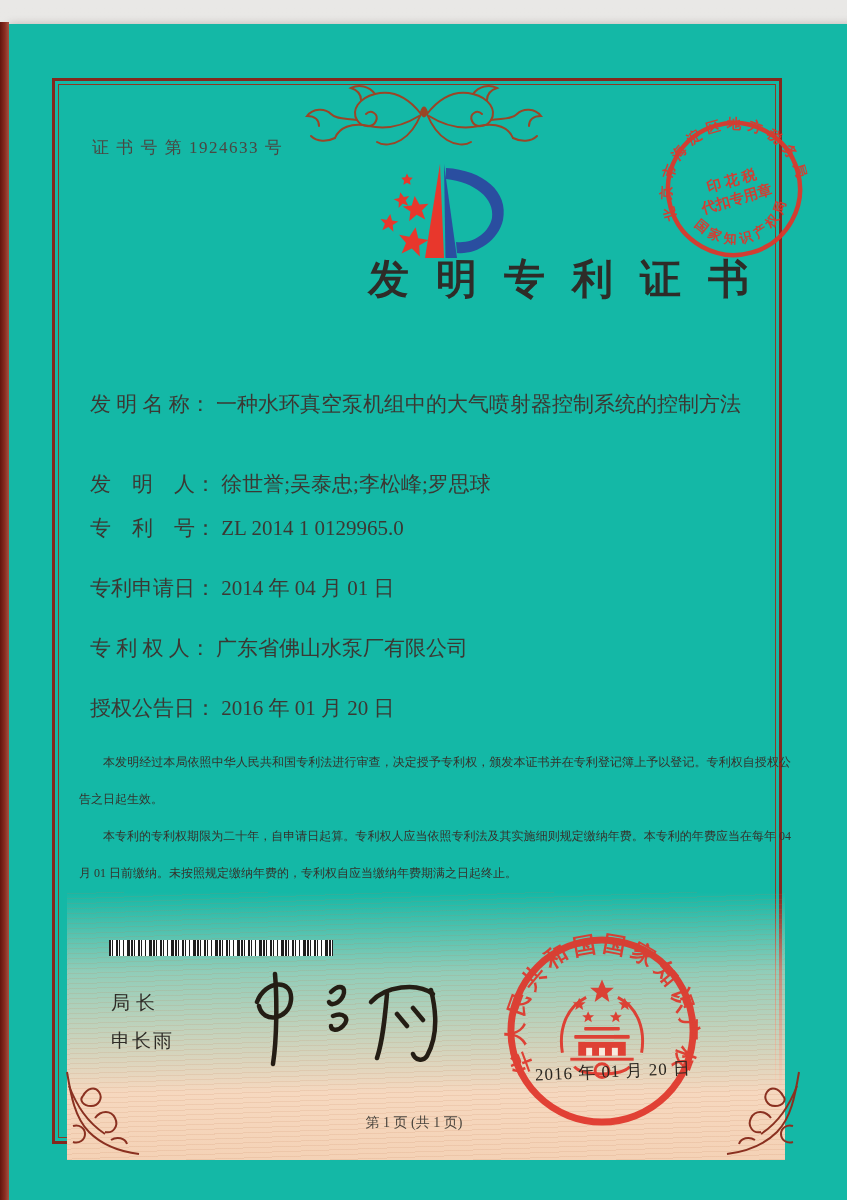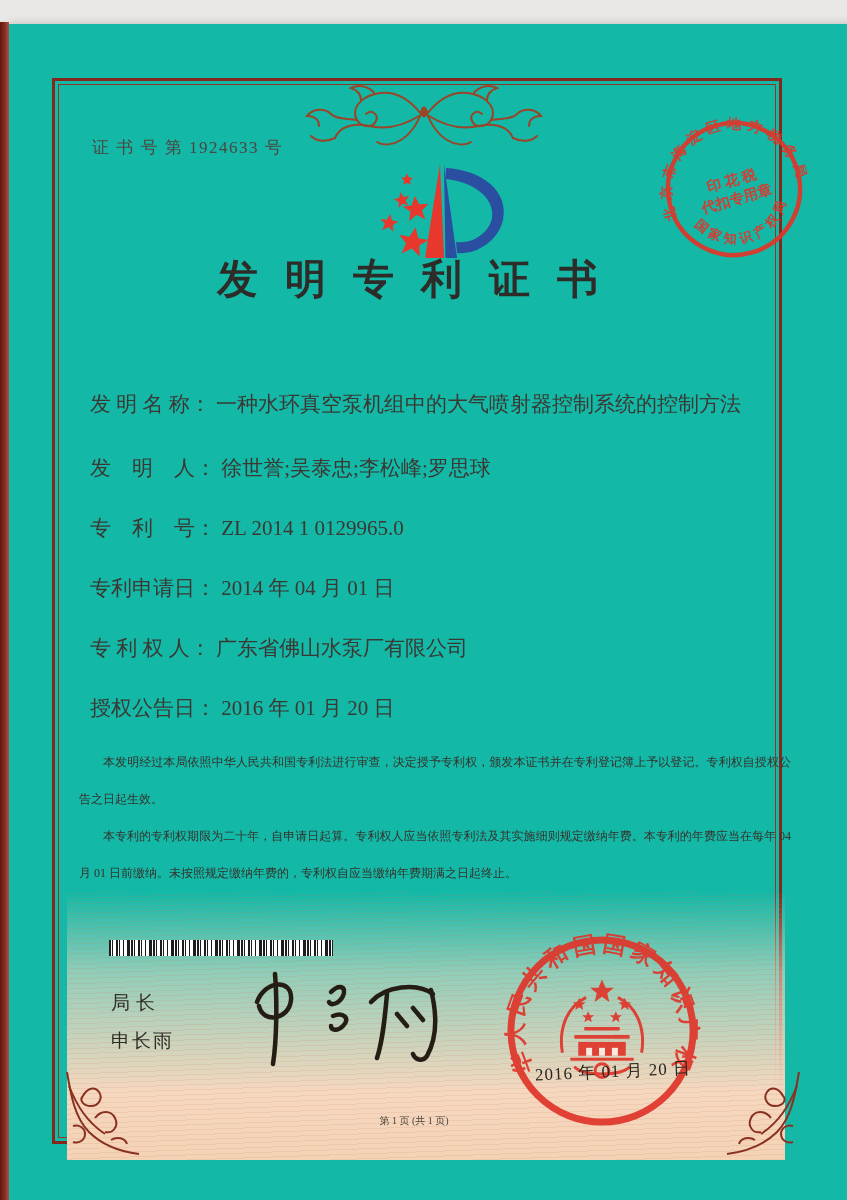--- a/index.html
+++ b/index.html
@@ -10,21 +10,21 @@
   }
   .spine{position:absolute;left:0;top:22px;width:9px;height:1178px;
     background:linear-gradient(90deg,#621710 0%,#8d2e22 55%,#b05a48 100%);}
   .paper{position:absolute;left:9px;top:24px;width:828px;height:1176px;
     background:#14b8a6;box-shadow:0 0 8px rgba(60,40,30,.25);padding-left:29px;}
   .frame{position:absolute;left:43px;top:54px;width:724px;height:1060px;
     border:3px solid #84281d;}
   .frame::after{content:"";position:absolute;inset:3px;border:1px solid #8d3a24;}
   .abs{position:absolute;}
   .cert-no{left:83px;top:112px;font-size:17px;color:#4a4742;letter-spacing:1.5px;white-space:pre;}
-  .title{left:43px;top:228px;width:724px;text-align:center;font-size:41px;font-weight:600;
+  .title{left:43px;top:228px;width:724px;text-align:right;font-size:41px;font-weight:600;
     color:#2e2c28;letter-spacing:27px;padding-left:14px;box-sizing:border-box;}
   .fields{left:81px;top:338px;width:690px;}
   .field-row{position:absolute;left:0;font-size:21px;color:#3b3833;white-space:pre;}
   .field-label{white-space:pre;}
   .field-value{white-space:pre;}
   .body-text{left:70px;top:682px;width:712px;font-size:12px;line-height:37px;
     color:#35322c;text-align:justify;margin-top:38px;}
   .body-text p{margin:0;text-indent:2em;}
   .bottom-tint{left:58px;top:868px;width:718px;height:268px;z-index:1;
     background:
@@ -34,21 +34,21 @@
     background:repeating-linear-gradient(90deg,
       #1d1d1d 0 2px,#fdfdfd 2px 3px,#1d1d1d 3px 4px,#fdfdfd 4px 7px,
       #1d1d1d 7px 9px,#fdfdfd 9px 10px,#1d1d1d 10px 11px,#fdfdfd 11px 14px,
       #1d1d1d 14px 15px,#fdfdfd 15px 18px,#1d1d1d 18px 21px,#fdfdfd 21px 22px);}
   .director-title{left:102px;top:966px;font-size:19px;color:#2f2c27;letter-spacing:6px;z-index:2;}
   .director-name{left:102px;top:1004px;font-size:19px;color:#2f2c27;letter-spacing:2px;z-index:2;}
   .sig{left:226px;top:944px;z-index:2;}
   .official-seal{left:494px;top:908px;z-index:2;}
   .seal-date{left:504px;top:1036px;width:200px;text-align:center;font-size:17px;color:#2a2620;
     letter-spacing:1px;z-index:3;transform:rotate(-2.5deg);white-space:pre;}
-  .footer{left:43px;top:1090px;width:724px;text-align:center;font-size:10px;color:#4a453e;z-index:2;white-space:pre;}
+  .footer{left:43px;top:1090px;width:724px;text-align:center;font-size:14px;color:#4a453e;z-index:2;white-space:pre;}
   .logo{left:350px;top:132px;}
   .tax-seal{left:650px;top:90px;transform:rotate(-16deg);opacity:.93;z-index:2;}
   .ornament-top{left:290px;top:52px;z-index:2;}
   .corner{z-index:2;}
   .corner.bl{left:52px;top:1042px;}
   .corner.br{left:716px;top:1042px;transform:scaleX(-1);}
 </style>
 </head>
 <body>
 
@@ -138,21 +138,21 @@
     <text x="75" y="90" text-anchor="middle" font-size="14.5" fill="#e0352a" font-weight="bold">代扣专用章</text>
     <text font-size="13" fill="#e0352a" letter-spacing="4" font-weight="bold">
       <textPath href="#taxBottom" startOffset="50%" text-anchor="middle">国家知识产权局</textPath>
     </text>
   </svg>
 
   <div class="abs title">发明专利证书</div>
 
   <div class="abs fields">
     <div class="field-row" style="top:28px"><span class="field-label">发 明 名 称： </span><span class="field-value">一种水环真空泵机组中的大气喷射器控制系统的控制方法</span></div>
-    <div class="field-row" style="top:92px"><span class="field-label">发    明    人： </span><span class="field-value">徐世誉;吴泰忠;李松峰;罗思球</span></div>
+    <div class="field-row" style="top:108px"><span class="field-label">发    明    人： </span><span class="field-value">徐世誉;吴泰忠;李松峰;罗思球</span></div>
     <div class="field-row" style="top:152px"><span class="field-label">专    利    号： </span><span class="field-value">ZL 2014 1 0129965.0</span></div>
     <div class="field-row" style="top:212px"><span class="field-label">专利申请日： </span><span class="field-value">2014 年 04 月 01 日</span></div>
     <div class="field-row" style="top:272px"><span class="field-label">专 利 权 人： </span><span class="field-value">广东省佛山水泵厂有限公司</span></div>
     <div class="field-row" style="top:332px"><span class="field-label">授权公告日： </span><span class="field-value">2016 年 01 月 20 日</span></div>
   </div>
 
   <div class="abs body-text">
     <p>本发明经过本局依照中华人民共和国专利法进行审查，决定授予专利权，颁发本证书并在专利登记簿上予以登记。专利权自授权公告之日起生效。</p>
     <p>本专利的专利权期限为二十年，自申请日起算。专利权人应当依照专利法及其实施细则规定缴纳年费。本专利的年费应当在每年 04 月 01 日前缴纳。未按照规定缴纳年费的，专利权自应当缴纳年费期满之日起终止。</p>
   </div>

